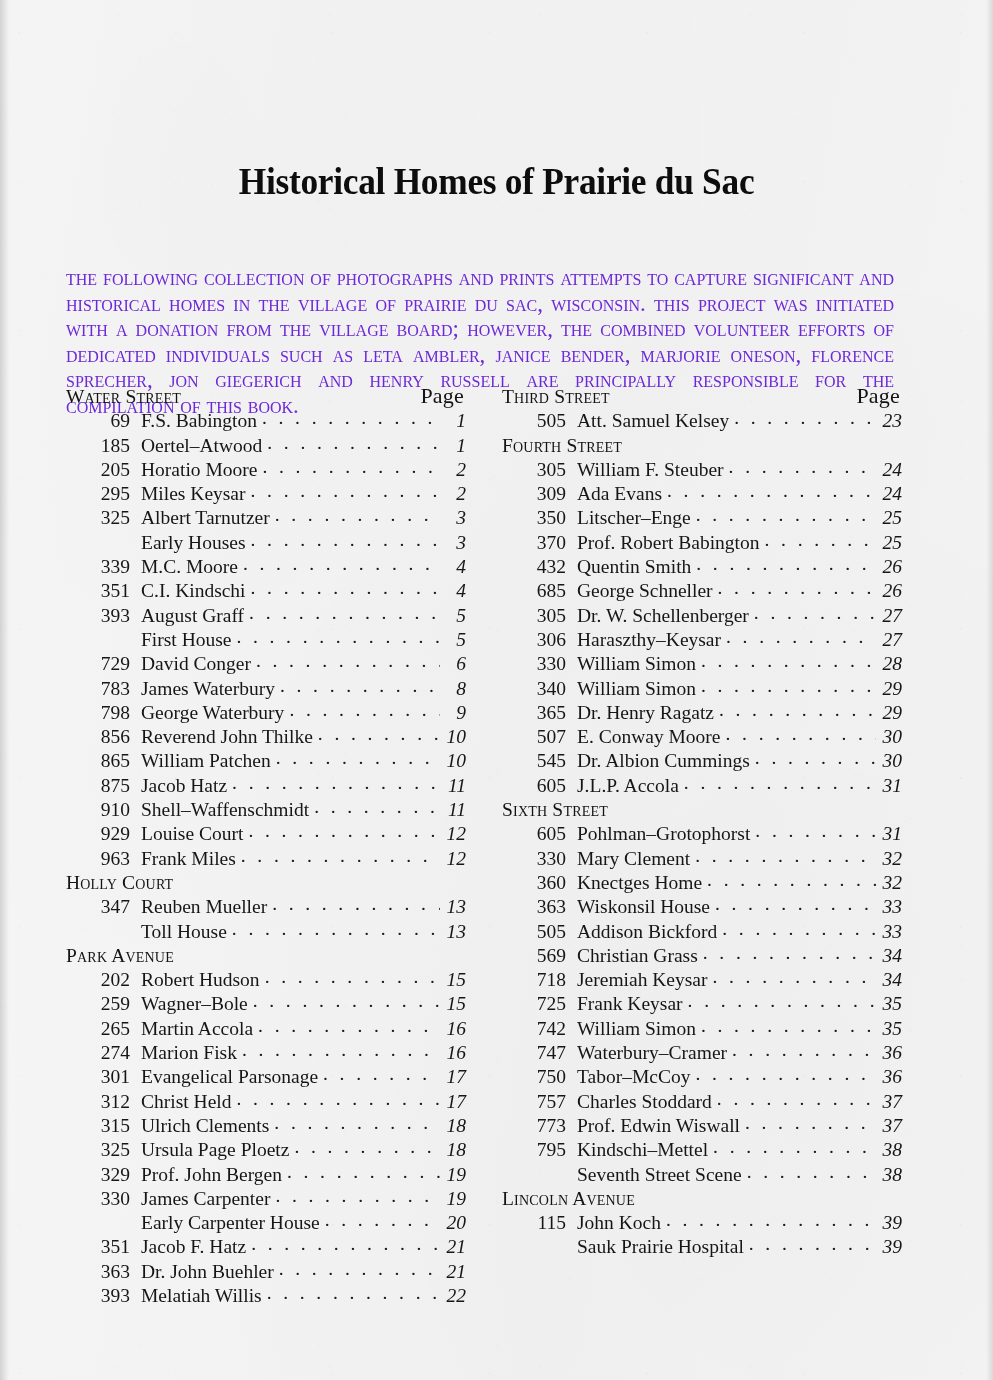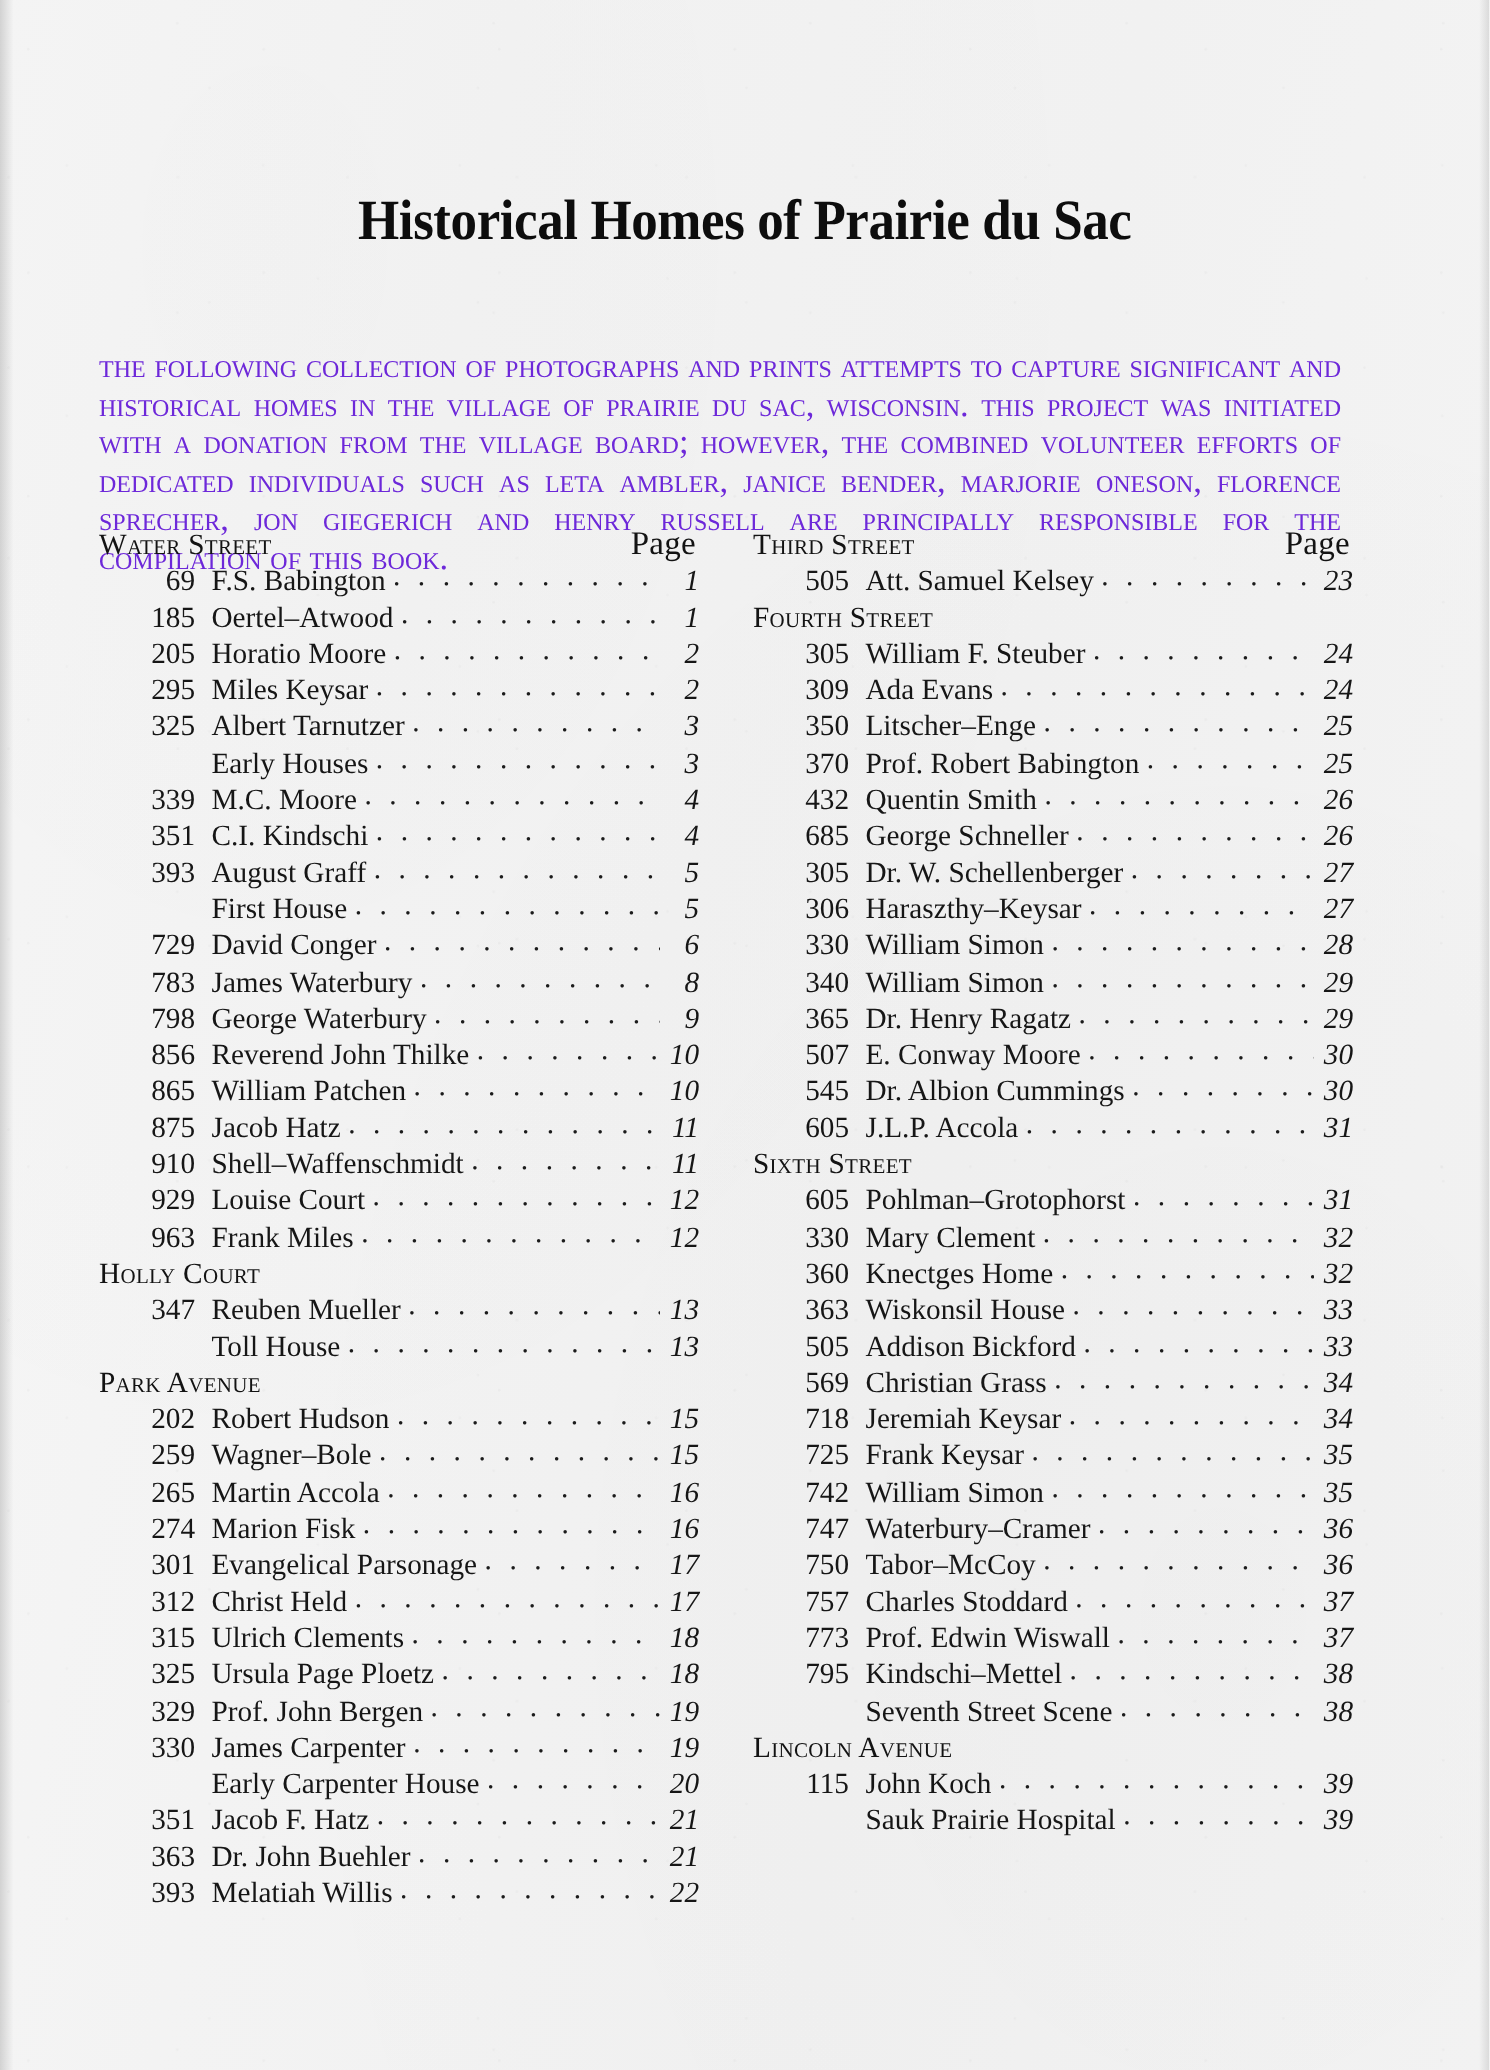--- a/index.html
+++ b/index.html
@@ -45,20 +45,21 @@
   .edge-right {
     position: absolute;
     right: 0; top: 0; bottom: 0; width: 7px;
     background: linear-gradient(to left, rgba(90,90,90,0.16), rgba(90,90,90,0.0));
     pointer-events: none;
   }
 
   .page {
     position: absolute;
     inset: 0;
+    margin-top: 34px;
   }
 
   h1.title {
     position: absolute;
     left: 0;
     right: 0;
     top: 125px;
     margin: 0;
     text-align: center;
     font-family: "Liberation Serif", "DejaVu Serif", serif;

